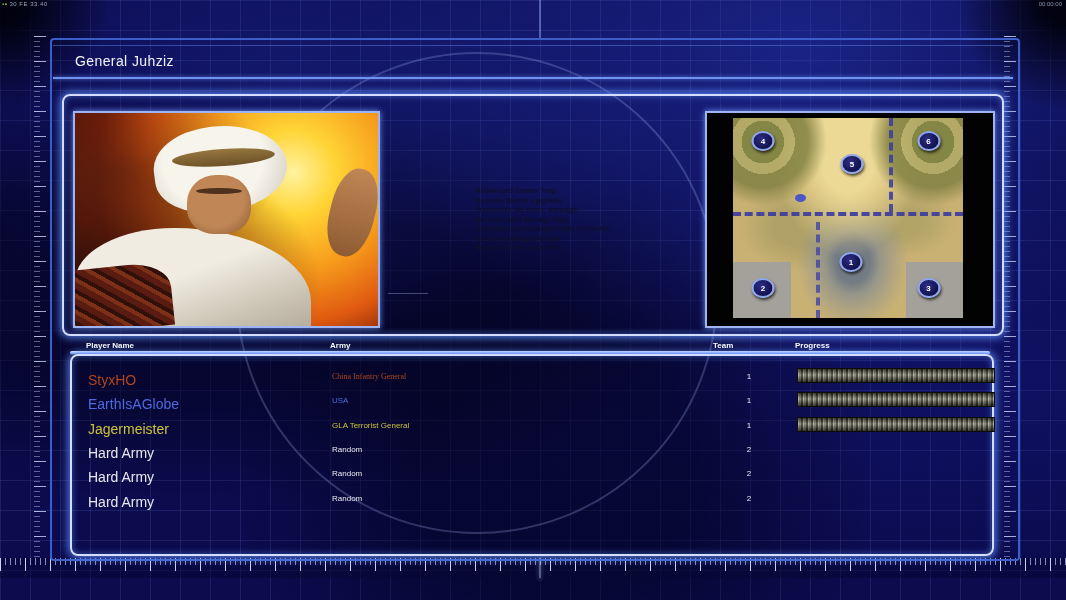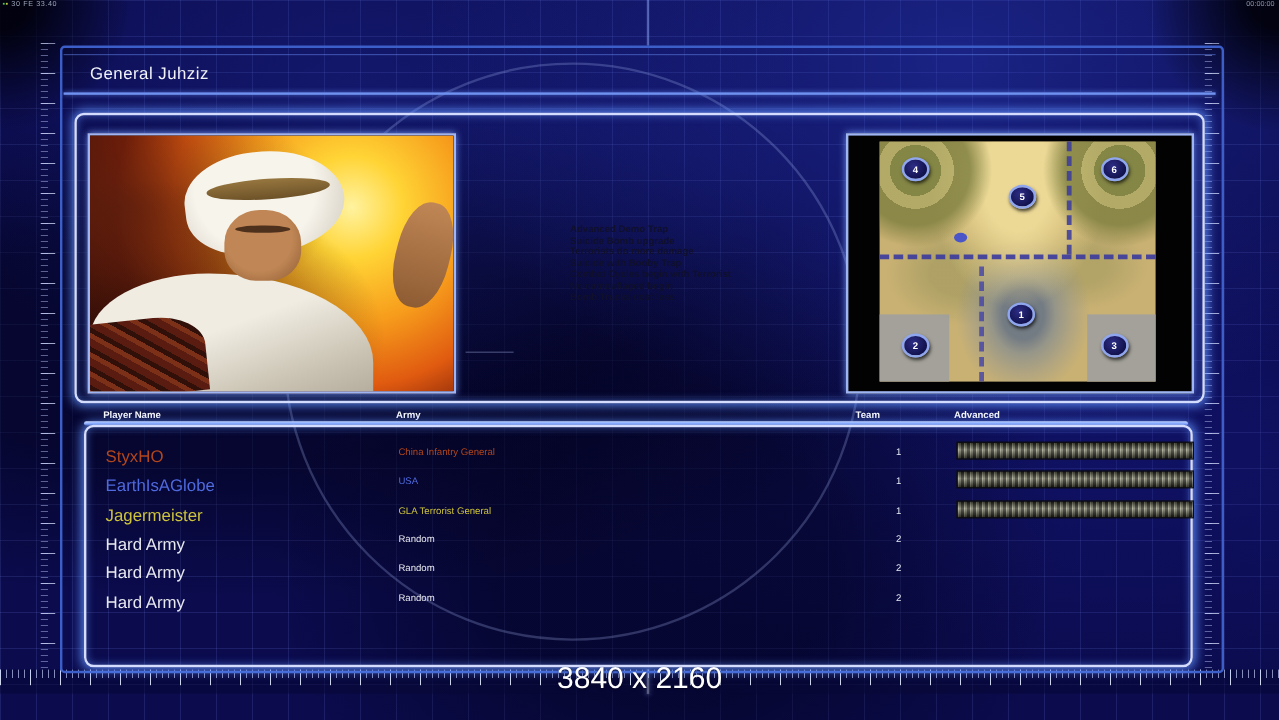--- a/index.html
+++ b/index.html
@@ -178,28 +178,28 @@
         <div class="marker" style="left: 51.7%; top: 23%;">5</div>
         <div class="marker" style="left: 51.3%; top: 72%;">1</div>
         <div class="marker" style="left: 13%; top: 85%;">2</div>
         <div class="marker" style="left: 85%; top: 85%;">3</div>
       </div>
   </div>
 
   <div class="abs col-header" id="hdr-name">Player Name</div>
   <div class="abs col-header" id="hdr-army">Army</div>
   <div class="abs col-header" id="hdr-team">Team</div>
-  <div class="abs col-header" id="hdr-progress">Advanced</div>
+  <div class="abs col-header" id="hdr-progress">Progress</div>
   <div class="abs" id="header-band"></div>
 
   <div class="abs glow-panel" id="player-panel">
     <div id="player-rows" style="position:absolute;inset:0;">
         <div class="p-row" style="top: 8px;">
           <div class="p-name" style="color: rgb(178, 70, 28);">StyxHO</div>
-          <div class="p-army" style="color: rgb(178, 70, 28);">China Infantry General</div>
+          <div class="p-army" style="color: rgb(178, 70, 28); font-family: Liberation Serif, serif;">China Infantry General</div>
           <div class="p-team">1</div>
           <div class="p-bar" style="width: 196px;"></div>
         </div>
         <div class="p-row" style="top: 32.3px;">
           <div class="p-name" style="color: rgb(79, 106, 222);">EarthIsAGlobe</div>
           <div class="p-army" style="color: rgb(79, 106, 222);">USA</div>
           <div class="p-team">1</div>
           <div class="p-bar" style="width: 196px;"></div>
         </div>
         <div class="p-row" style="top: 56.6px;">
@@ -219,15 +219,14 @@
           <div class="p-team">2</div>
         </div>
         <div class="p-row" style="top: 129.5px;">
           <div class="p-name" style="color: rgb(232, 232, 240);">Hard Army</div>
           <div class="p-army" style="color: rgb(232, 232, 240);">Random</div>
           <div class="p-team">2</div>
         </div>
       </div>
   </div>
 
-  <div class="abs" id="watermark">3840 x 2160</div>
 
 </div>
 
 </body></html>

